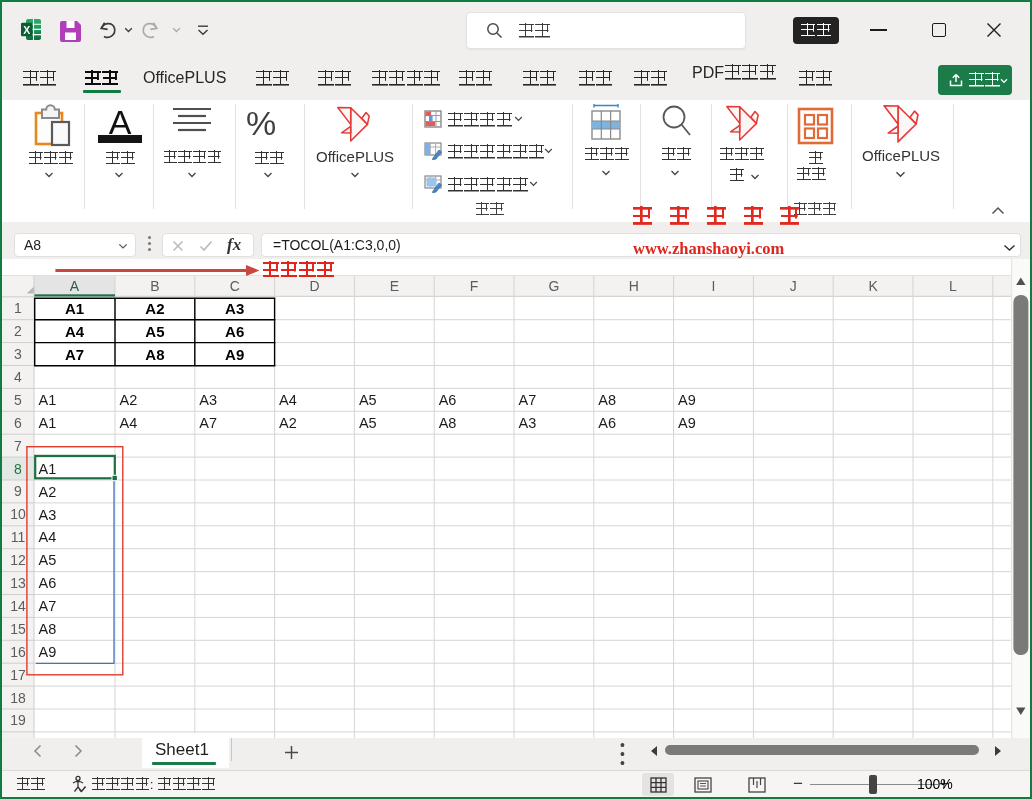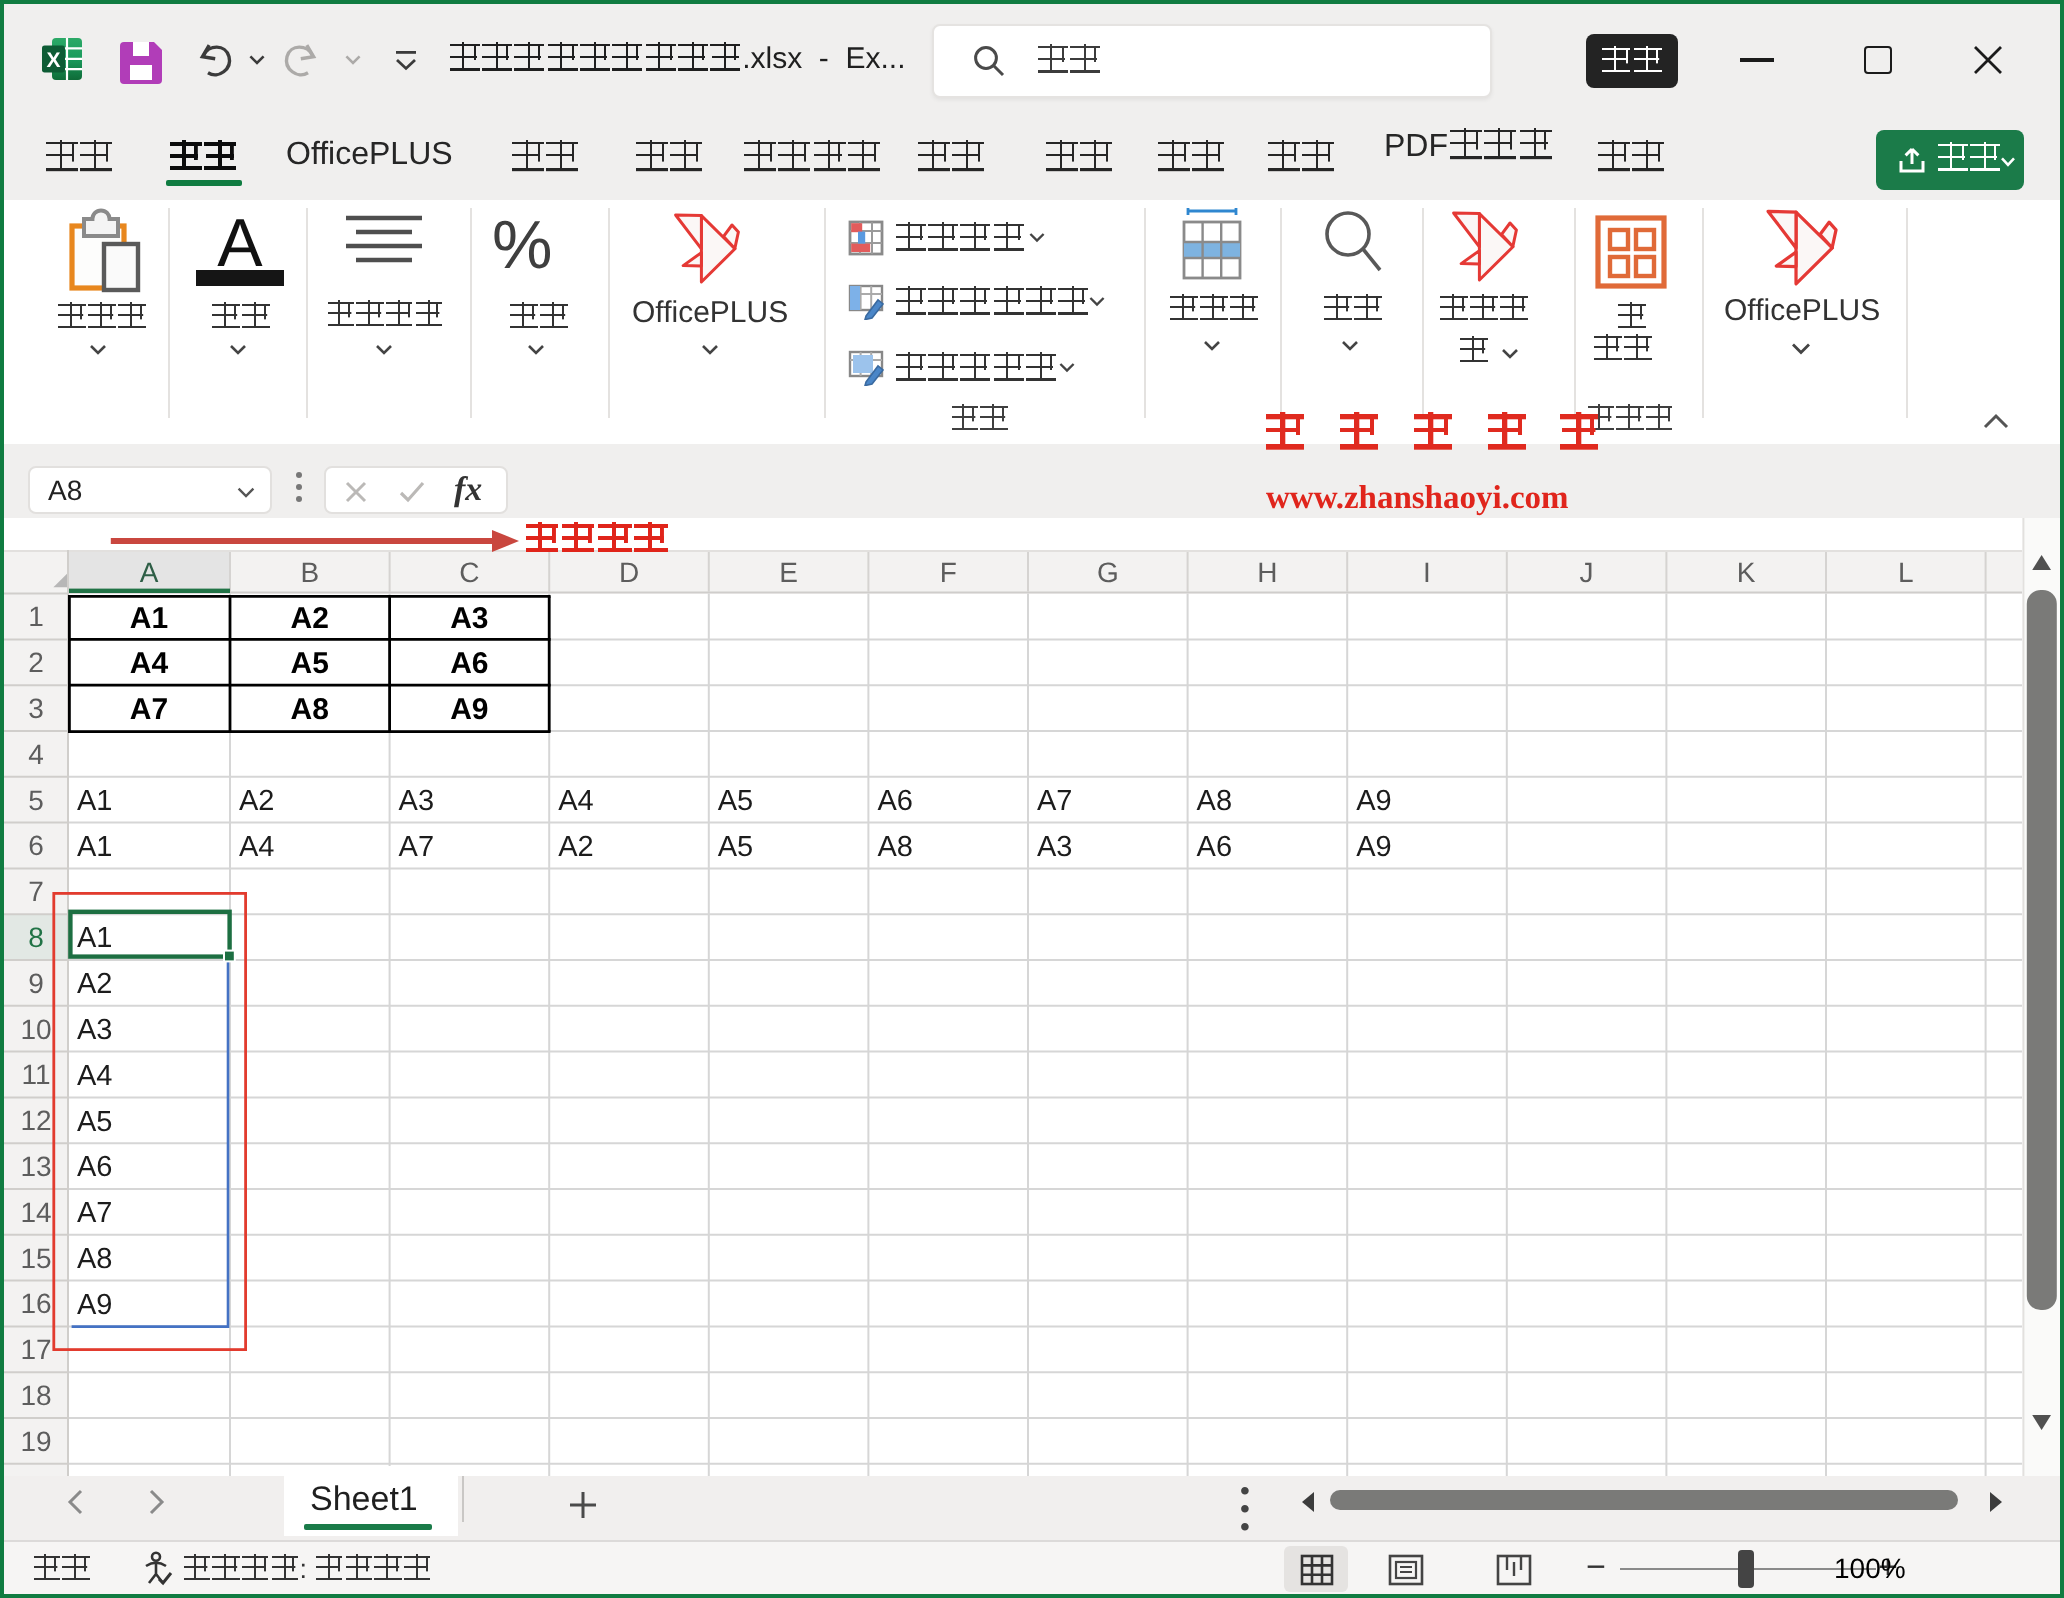--- a/index.html
+++ b/index.html
@@ -58,23 +58,20 @@
   </svg>
   <svg class="abs" style="left:172px;top:27px;" width="9" height="6" viewBox="0 0 9 6">
       <path d="M1.2 1.2 L4.5 4.5 L7.8 1.2" fill="none" stroke="#acaaa8" stroke-width="1.3"></path>
     </svg>
 
   <svg class="abs" style="left:196px;top:25px;" width="14" height="11" viewBox="0 0 14 11">
     <path d="M2 1.2 h10" stroke="#3b3b3b" stroke-width="1.4"></path>
     <path d="M2.5 5 L7 9.2 L11.5 5" fill="none" stroke="#3b3b3b" stroke-width="1.4"></path>
   </svg>
 
-  <div class="abs" style="left:224px;top:21px;font-size:15px;color:#1f1f1f;white-space:nowrap;">
-    <i class="z"></i><i class="z"></i><i class="z"></i><i class="z"></i><i class="z"></i><i class="z"></i><i class="z"></i><i class="z"></i><i class="z"></i>.xlsx&nbsp;&nbsp;-&nbsp;&nbsp;Ex...
-  </div>
 
   <div class="abs" style="left:466px;top:12px;width:280px;height:37px;background:#fff;border:1px solid #e5e3e1;border-radius:4px;box-shadow:0 1px 2px rgba(0,0,0,0.06);"></div>
   <svg class="abs" style="left:486px;top:22px;" width="17" height="17" viewBox="0 0 17 17">
     <circle cx="7" cy="7" r="5.2" fill="none" stroke="#4a4a4a" stroke-width="1.5"></circle>
     <path d="M11 11 L15.5 15.5" stroke="#4a4a4a" stroke-width="1.5"></path>
   </svg>
   <div class="abs" style="left:518px;top:22px;font-size:15px;color:#3c3c3c;"><i class="z"></i><i class="z"></i></div>
 
   <div class="abs" style="left:793px;top:17px;width:46px;height:27px;background:#232323;border-radius:4px;color:#fff;font-size:14px;line-height:27px;text-align:center;"><i class="z"></i><i class="z"></i></div>
 
@@ -286,20 +283,26 @@
   </div>
   <div class="abs" style="left:148px;top:14px;width:3px;height:3px;background:#777;border-radius:50%;box-shadow:0 6px 0 #777,0 12px 0 #777;"></div>
   <div class="abs" style="left:162px;top:11px;width:92px;height:24px;background:#fff;border:1px solid #e2e0de;border-radius:4px;">
     <svg class="abs" style="left:9px;top:6px;" width="12" height="12" viewBox="0 0 12 12">
         <path d="M1.5 1.5 L10.5 10.5 M10.5 1.5 L1.5 10.5" stroke="#bbb9b7" stroke-width="1.5"></path>
       </svg>
     <svg class="abs" style="left:36px;top:6px;" width="14" height="12" viewBox="0 0 14 12">
         <path d="M1.5 6.5 L5 10 L12.5 1.5" fill="none" stroke="#bbb9b7" stroke-width="1.6"></path>
       </svg>
     <div class="abs" style="left:64px;top:0.5px;font-size:17px;font-style:italic;color:#333;font-family:'Liberation Serif',serif;font-weight:bold;">fx</div>
+  </div>
+  <div class="abs" style="left:261px;top:11px;width:760px;height:24px;background:#fff;border:1px solid #e2e0de;border-radius:4px;">
+    <div class="abs" style="left:11px;top:2.5px;font-size:14px;color:#1c1c1c;">=TOCOL(A1:C3,0,0)</div>
+    <svg class="abs" style="left:741px;top:10px;" width="13" height="8" viewBox="0 0 13 8">
+        <path d="M1.5 1.5 L6.5 6 L11.5 1.5" fill="none" stroke="#333" stroke-width="1.5"></path>
+      </svg>
   </div>
 </div>
 
 <div class="abs" style="left:0;top:259px;width:1032px;height:17px;background:#fff;"></div>
 
 <div class="abs" id="gridwrap" style="left:2px;top:259px;width:1028px;height:479px;">
 <svg width="1028" height="479" viewBox="0 0 1028 479" font-family="Liberation Sans, sans-serif">
   <rect x="0" y="0" width="1028" height="479" fill="#fff"></rect>
 
   <rect x="0" y="16" width="1009" height="21.8" fill="#f3f2f1"></rect>

